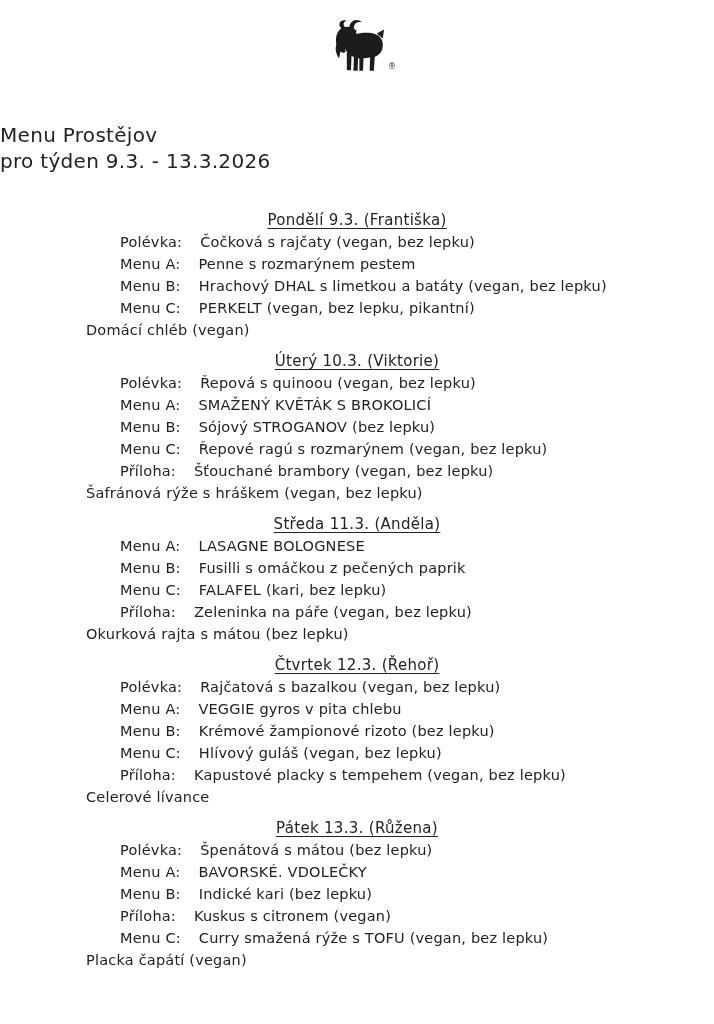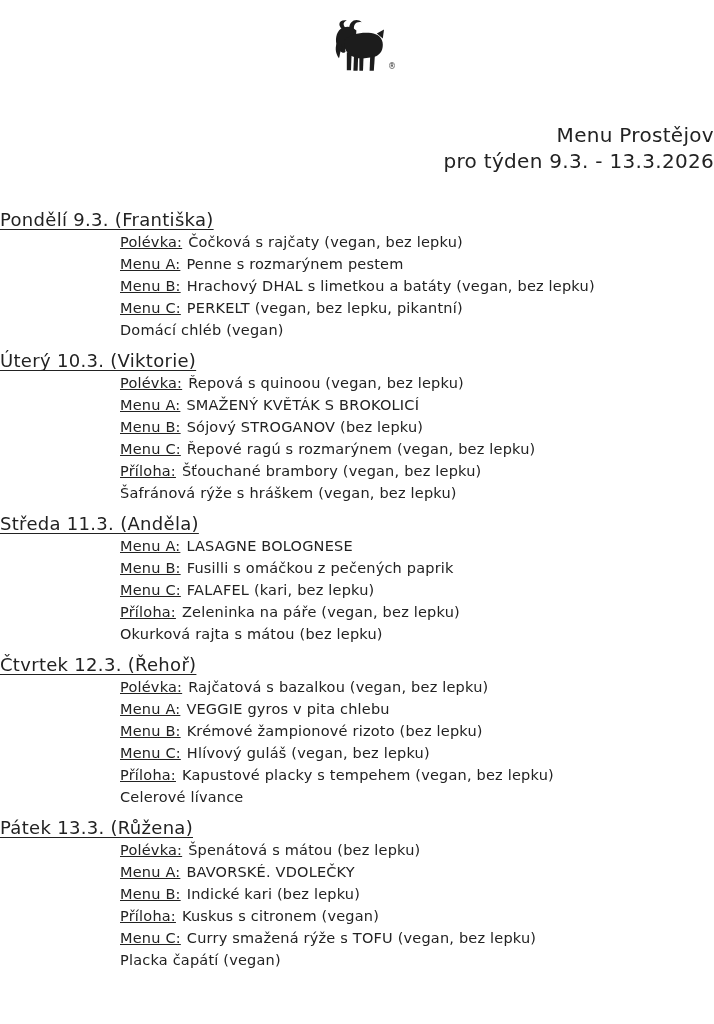--- a/index.html
+++ b/index.html
@@ -30,51 +30,51 @@
     font-size: 8px;
     line-height: 8px;
     color: #333;
   }
   
   .title-block {
     position: absolute;
     top: 122px;
     left: 0;
     width: 100%;
-    text-align: right;
+    text-align: left;
     letter-spacing: 0.3px;
   }
   .title-line { font-size: 20px; line-height: 26px; }
   
   .menu-days {
     position: absolute;
     top: 209px;
     left: 0;
     width: 100%;
   }
   .day { margin-bottom: 9px; }
   .day-header {
-    text-align: left;
-    font-size: 18px;
+    text-align: center;
+    font-size: 15px;
     line-height: 22px;
     text-decoration: underline;
     text-decoration-thickness: 1.4px;
     text-underline-offset: 3px;
     text-decoration-skip-ink: none;
     letter-spacing: 0.3px;
   }
   .menu-line {
     font-size: 14.5px;
     line-height: 22px;
     padding-left: 120px;
     letter-spacing: 0.2px;
     white-space: nowrap;
   }
-  .menu-line.continuation { padding-left: 120px; }
-  .line-label { margin-right: 6px; text-decoration: underline; }
+  .menu-line.continuation { padding-left: 86px; }
+  .line-label { margin-right: 18px; }
 </style>
 </head>
 <body>
 
 <div class="page">
 
   <div class="logo-wrap">
     <svg viewBox="0 0 100 92" aria-hidden="true">
       <g fill="#1c1c1c">
 

